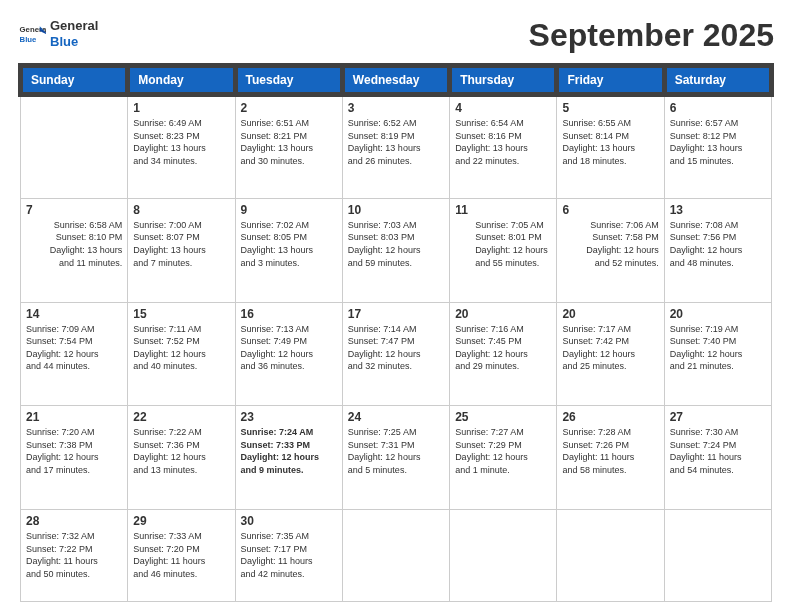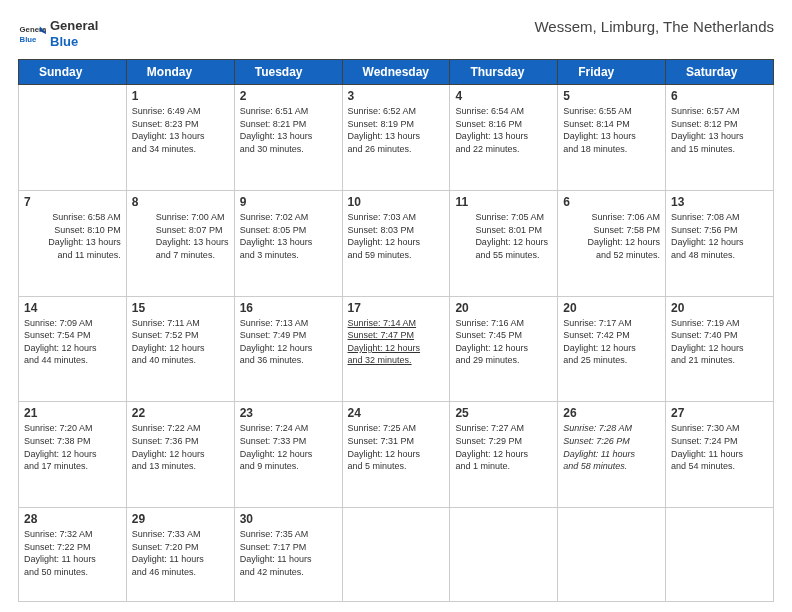--- a/index.html
+++ b/index.html
@@ -49,23 +49,23 @@
       width: 100%;
       border-collapse: collapse;
       flex: 1;
       table-layout: fixed;
     }
     .calendar-table th {
       background: #1565C0;
       color: #fff;
       font-size: 12px;
       font-weight: bold;
-      padding: 5px 20px;
+      padding: 5px 8px;
       text-align: left;
-      border: 1px solid #404040;
+      border: 5px solid #404040;
     }
     .calendar-table td {
       border: 1px solid #ccc;
       vertical-align: top;
       padding: 4px 5px;
       font-size: 9.5px;
       color: #333;
       height: 85px;
     }
     .day-number {
@@ -97,21 +97,21 @@
         <text x="2" y="28" font-size="10" font-weight="bold" fill="#1565C0" font-family="Arial">Blue</text>
         <polygon points="28,8 36,16 28,10" fill="#1565C0"></polygon>
         <polygon points="28,10 36,16 36,18 28,14" fill="#0d47a1"></polygon>
       </svg>
       <div>
         <div style="font-size:13px; font-weight:bold; color:#333; line-height:1.2;">General</div>
         <div style="font-size:13px; font-weight:bold; color:#1565C0; line-height:1.2;">Blue</div>
       </div>
     </div>
     <div class="title-block">
-      <div class="location-title">Wessem, Limburg, The Netherlands</div>
+      <div class="month-title">September 2025</div>
     </div>
   </div>
 
   <table class="calendar-table">
     <thead>
       <tr>
       <th>Sunday</th>
           <th>Monday</th>
           <th>Tuesday</th>
           <th>Wednesday</th>
@@ -169,21 +169,21 @@
         <tr>
           <td>
             <div class="day-number">7</div>
             <div class="day-info" style="white-space: pre-line; text-align: right;">Sunrise: 6:58 AM
 Sunset: 8:10 PM
 Daylight: 13 hours
 and 11 minutes.</div>
           </td>
           <td>
             <div class="day-number">8</div>
-            <div class="day-info" style="white-space: pre-line; margin-left: 24px;">Sunrise: 7:00 AM
+            <div class="day-info" style="white-space: pre-line;">Sunrise: 7:00 AM
 Sunset: 8:07 PM
 Daylight: 13 hours
 and 7 minutes.</div>
           </td>
           <td>
             <div class="day-number">9</div>
             <div class="day-info" style="white-space: pre-line;">Sunrise: 7:02 AM
 Sunset: 8:05 PM
 Daylight: 13 hours
 and 3 minutes.</div>
@@ -234,21 +234,21 @@
           </td>
           <td>
             <div class="day-number">16</div>
             <div class="day-info" style="white-space: pre-line;">Sunrise: 7:13 AM
 Sunset: 7:49 PM
 Daylight: 12 hours
 and 36 minutes.</div>
           </td>
           <td>
             <div class="day-number">17</div>
-            <div class="day-info" style="white-space: pre-line; text-decoration: underline;">Sunrise: 7:14 AM
+            <div class="day-info" style="white-space: pre-line;">Sunrise: 7:14 AM
 Sunset: 7:47 PM
 Daylight: 12 hours
 and 32 minutes.</div>
           </td>
           <td>
             <div class="day-number">20</div>
             <div class="day-info" style="white-space: pre-line;">Sunrise: 7:16 AM
 Sunset: 7:45 PM
 Daylight: 12 hours
 and 29 minutes.</div>
@@ -278,42 +278,42 @@
           </td>
           <td>
             <div class="day-number">22</div>
             <div class="day-info" style="white-space: pre-line;">Sunrise: 7:22 AM
 Sunset: 7:36 PM
 Daylight: 12 hours
 and 13 minutes.</div>
           </td>
           <td>
             <div class="day-number">23</div>
-            <div class="day-info" style="white-space: pre-line;">Sunrise: 7:24 AM
+            <div class="day-info" style="white-space: pre-line; font-weight: bold;">Sunrise: 7:24 AM
 Sunset: 7:33 PM
 Daylight: 12 hours
 and 9 minutes.</div>
           </td>
           <td>
             <div class="day-number">24</div>
             <div class="day-info" style="white-space: pre-line;">Sunrise: 7:25 AM
 Sunset: 7:31 PM
 Daylight: 12 hours
 and 5 minutes.</div>
           </td>
           <td>
             <div class="day-number">25</div>
             <div class="day-info" style="white-space: pre-line;">Sunrise: 7:27 AM
 Sunset: 7:29 PM
 Daylight: 12 hours
 and 1 minute.</div>
           </td>
           <td>
             <div class="day-number">26</div>
-            <div class="day-info" style="white-space: pre-line; font-style: italic;">Sunrise: 7:28 AM
+            <div class="day-info" style="white-space: pre-line;">Sunrise: 7:28 AM
 Sunset: 7:26 PM
 Daylight: 11 hours
 and 58 minutes.</div>
           </td>
           <td>
             <div class="day-number">27</div>
             <div class="day-info" style="white-space: pre-line;">Sunrise: 7:30 AM
 Sunset: 7:24 PM
 Daylight: 11 hours
 and 54 minutes.</div>

